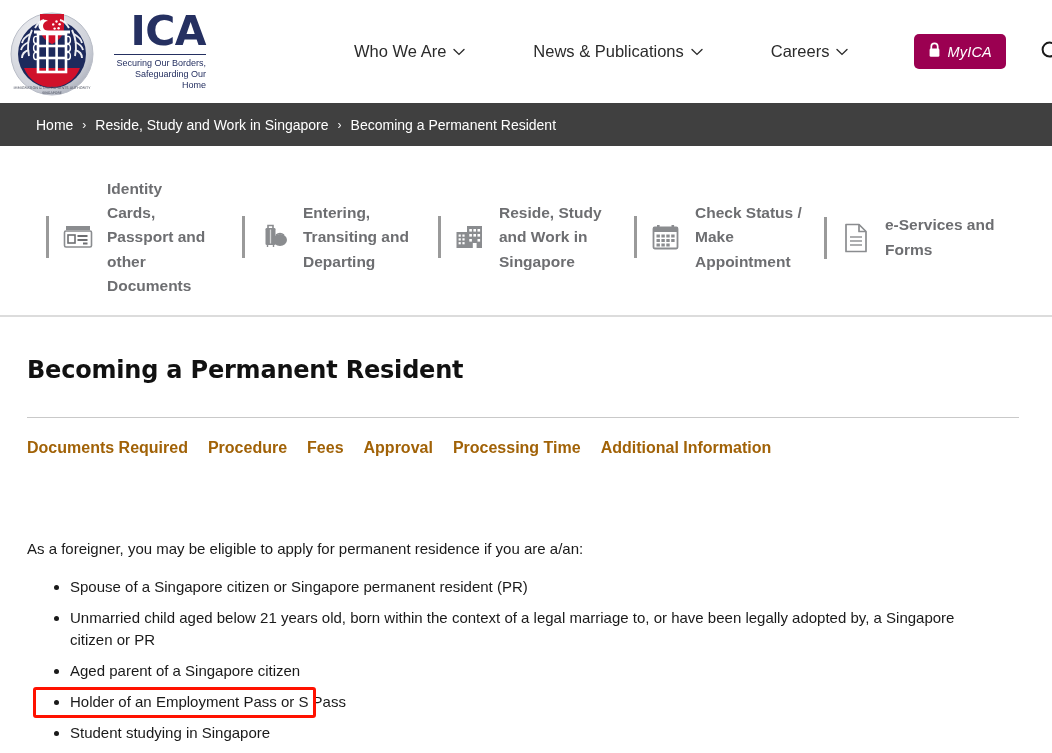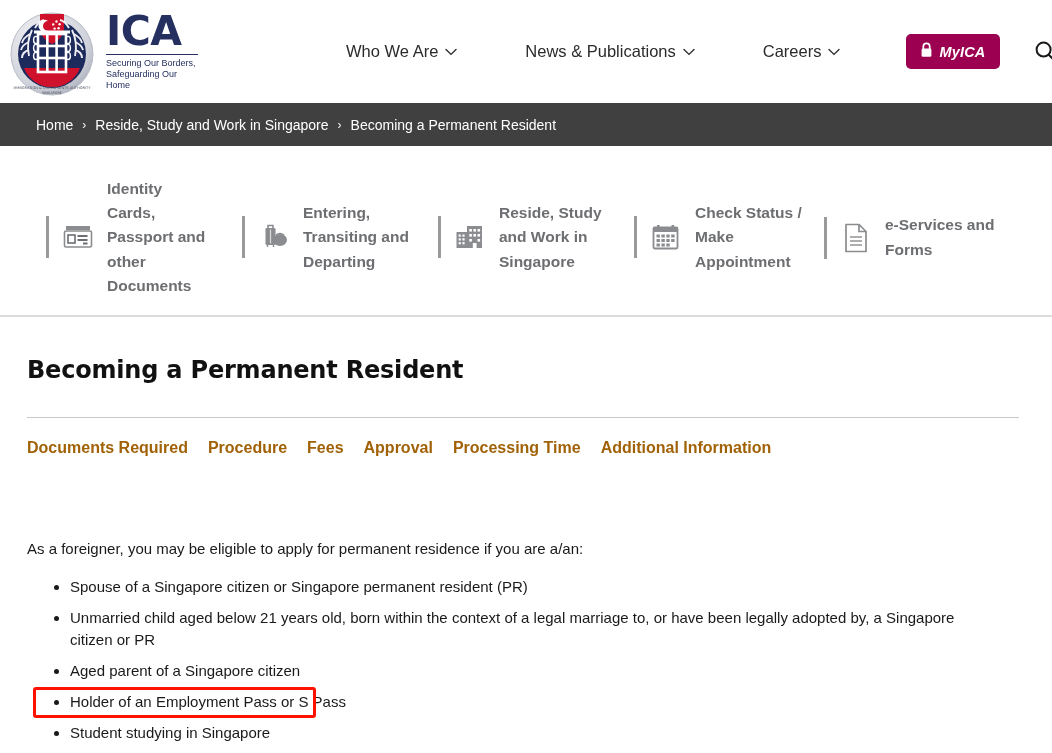--- a/index.html
+++ b/index.html
@@ -18,21 +18,21 @@
     background: #ffffff;
     display: flex;
     align-items: center;
   }
   .brand {
     display: flex;
     align-items: center;
     padding-left: 8px;
   }
   .crest { width: 88px; height: 92px; flex: none; }
-  .wordmark { margin-left: 10px; }
+  .wordmark { margin-left: 18px; text-align: right; }
   .wordmark .ica {
     font-size: 41px;
     font-weight: bold;
     color: #253061;
     letter-spacing: -0.5px;
     line-height: 0.95;
     font-family: "DejaVu Sans", sans-serif;
   }
   .wordmark .rule {
     border-top: 1.5px solid #253061;
@@ -73,21 +73,21 @@
     height: 35px;
     display: flex;
     align-items: center;
     gap: 6px;
     padding: 0 14px;
     cursor: pointer;
   }
   .myica .lbl {
     font-size: 14.5px;
     font-style: italic;
-    font-weight: bold;
+    font-weight: normal;
     letter-spacing: 0.2px;
   }
   .searchbtn {
     margin-left: 22px;
     cursor: pointer;
     display: flex; align-items: center;
   }
 
   
   .crumbbar {

